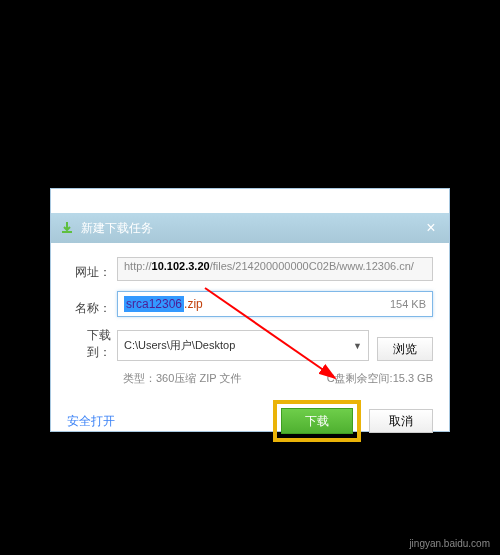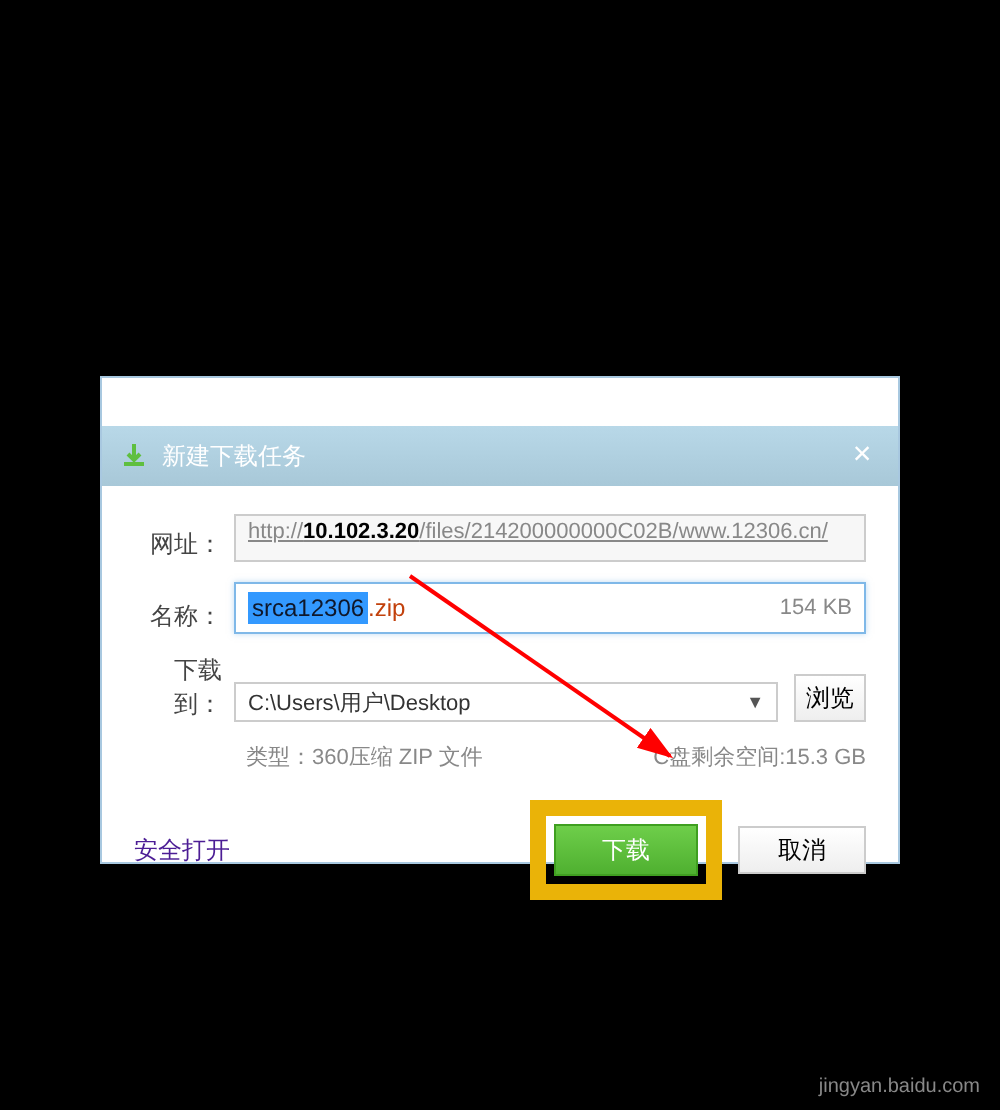--- a/index.html
+++ b/index.html
@@ -36,49 +36,49 @@
       font-size: 16px;
       cursor: pointer;
       width: 20px; text-align: center;
     }
     .dialog-body { padding: 14px 16px 12px 16px; }
     .row { display: flex; align-items: flex-end; margin-bottom: 10px; font-size: 12px; }
     .row-label { width: 50px; text-align: right; color: #444; padding-right: 6px; }
     .url-input {
       flex: 1; height: 24px; border: 1px solid #ccc;
       padding: 2px 6px; font-size: 11px; color: #888; background: #f7f7f7;
-      overflow: hidden; white-space: nowrap; text-decoration: underline;
+      overflow: hidden; white-space: nowrap;
     }
     .url-highlight { color: #000; font-weight: bold; }
     .name-input-wrap {
       flex: 1; height: 26px; border: 1px solid #7fb8e8;
       display: flex; align-items: center; padding: 0 6px;
       box-shadow: 0 0 3px rgba(127,184,232,0.5);
     }
-    .name-selected { background: #3399ff; color: #0f172a; padding: 1px 2px; }
+    .name-selected { background: #3399ff; color: #4c1d95; padding: 1px 2px; }
     .name-rest { color: #c2410c; }
     .file-size { color: #888; margin-left: auto; font-size: 11px; }
     .path-input {
-      flex: 1; height: 20px; border: 1px solid #ccc;
+      flex: 1; height: 31px; border: 1px solid #ccc;
       padding: 2px 6px; font-size: 11px; color: #333;
       display: flex; align-items: center;
     }
     .dropdown-arrow { margin-left: auto; font-size: 9px; color: #555; }
     .browse-btn {
-      width: 36px; height: 24px; border: 1px solid #ccc;
+      width: 56px; height: 24px; border: 1px solid #ccc;
       background: linear-gradient(#fff,#eee);
       margin-left: 8px; font-size: 12px; cursor: pointer;
       display: flex; align-items: center; justify-content: center;
     }
     .meta-row { display: flex; font-size: 11px; color: #888; margin-left: 56px; margin-bottom: 14px; }
     .meta-right { margin-left: auto; text-align: center; }
     .footer-row { display: flex; align-items: center; margin-top: 8px; }
-    .safe-open { color: #4c1d95; font-size: 12px; cursor: pointer; }
+    .safe-open { color: #3b82f6; font-size: 12px; cursor: pointer; }
     .highlight-box {
-      border: 8px solid #eab308;
+      border: 4px solid #eab308;
       padding: 4px;
       margin-left: auto;
       display: flex; align-items: center;
     }
     .download-btn {
       width: 72px; height: 26px;
       background: linear-gradient(to bottom, #6ece4a, #4fb030);
       border: 1px solid #3f9f20;
       color: #fff; font-size: 12px;
       display: flex; align-items: center; justify-content: center;

